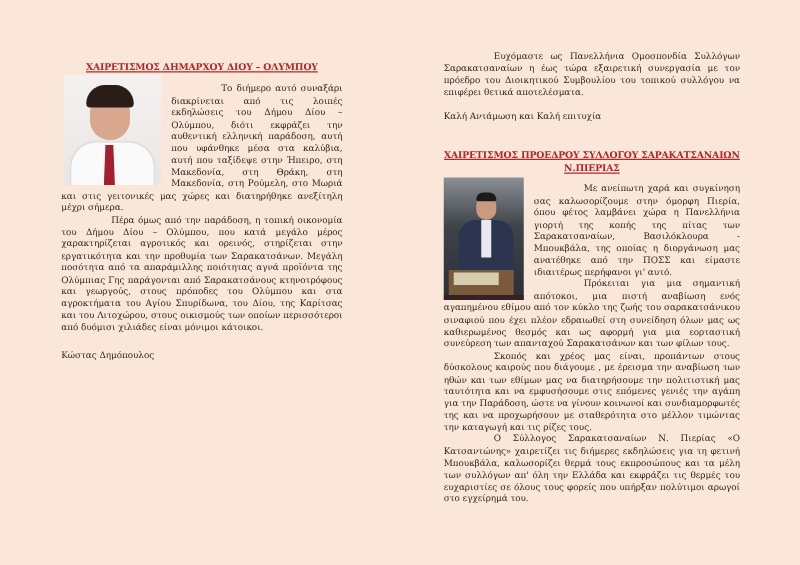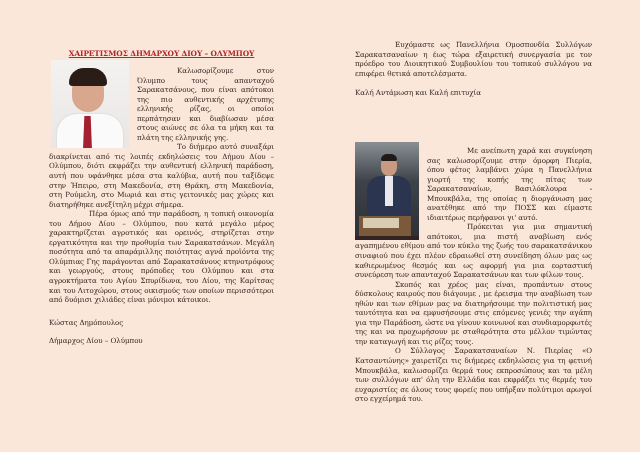--- a/index.html
+++ b/index.html
@@ -58,33 +58,32 @@
 
 <div class="page left">
   <div class="title">ΧΑΙΡΕΤΙΣΜΟΣ ΔΗΜΑΡΧΟΥ ΔΙΟΥ – ΟΛΥΜΠΟΥ</div>
   <div class="col">
     <div class="photo1">
       <div class="shirt"></div>
         <div class="face"></div>
         <div class="hair"></div>
         <div class="tie"></div>
     </div>
-    <p>Καλωσορίζουμε στον Όλυμπο τους απανταχού Σαρακατσάνους, που είναι απότοκοι της πιο αυθεντικής αρχέτυπης ελληνικής ρίζας, οι οποίοι περπάτησαν και διαβίωσαν μέσα στους αιώνες σε όλα τα μήκη και τα πλάτη της ελληνικής γης.</p>
     <p>Το διήμερο αυτό συναξάρι διακρίνεται από τις λοιπές εκδηλώσεις του Δήμου Δίου – Ολύμπου, διότι εκφράζει την αυθεντική ελληνική παράδοση, αυτή που υφάνθηκε μέσα στα καλύβια, αυτή που ταξίδεψε στην Ήπειρο, στη Μακεδονία, στη Θράκη, στη Μακεδονία, στη Ρούμελη, στο Μωριά και στις γειτονικές μας χώρες και διατηρήθηκε ανεξίτηλη μέχρι σήμερα.</p>
     <p>Πέρα όμως από την παράδοση, η τοπική οικονομία του Δήμου Δίου – Ολύμπου, που κατά μεγάλο μέρος χαρακτηρίζεται αγροτικός και ορεινός, στηρίζεται στην εργατικότητα και την προθυμία των Σαρακατσάνων. Μεγάλη ποσότητα από τα απαράμιλλης ποιότητας αγνά προϊόντα της Ολύμπιας Γης παράγονται από Σαρακατσάνους κτηνοτρόφους και γεωργούς, στους πρόποδες του Ολύμπου και στα αγροκτήματα του Αγίου Σπυρίδωνα, του Δίου, της Καρίτσας και του Λιτοχώρου, στους οικισμούς των οποίων περισσότεροι από δυόμισι χιλιάδες είναι μόνιμοι κάτοικοι.</p>
     <p class="sig" style="margin-top:13px">Κώστας Δημόπουλος</p>
-    <p class="sig">Δήμαρχος Δίου – Ολύμπου</p>
   </div>
 </div>
 
 <div class="page right">
   <div class="col" style="top:40px">
     <p>Ευχόμαστε ως Πανελλήνια Ομοσπονδία Συλλόγων Σαρακατσαναίων η έως τώρα εξαιρετική συνεργασία με τον πρόεδρο του Διοικητικού Συμβουλίου του τοπικού συλλόγου να επιφέρει θετικά αποτελέσματα.</p>
     <p class="center" style="margin-top:10px">Καλή Αντάμωση και Καλή επιτυχία</p>
   </div>
+  <div class="title">ΧΑΙΡΕΤΙΣΜΟΣ ΠΡΟΕΔΡΟΥ ΣΥΛΛΟΓΟΥ ΣΑΡΑΚΑΤΣΑΝΑΙΩΝ Ν.ΠΙΕΡΙΑΣ</div>
   <div class="col" style="top:146px">
     <div class="photo2">
       <div class="suit"></div>
         <div class="shirt"></div>
         <div class="head"></div>
         <div class="hairb"></div>
       <div class="podium"></div>
         <div class="plate"></div>
         <div class="cap"></div>
     </div>

